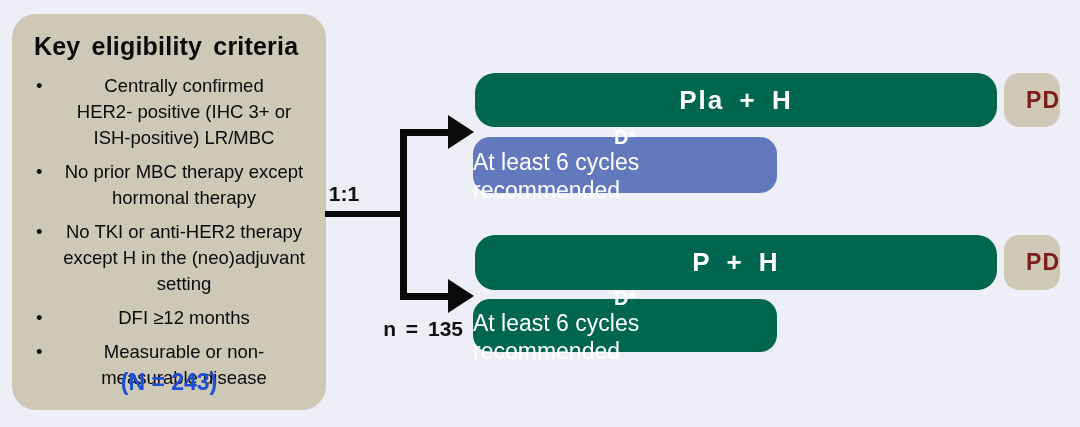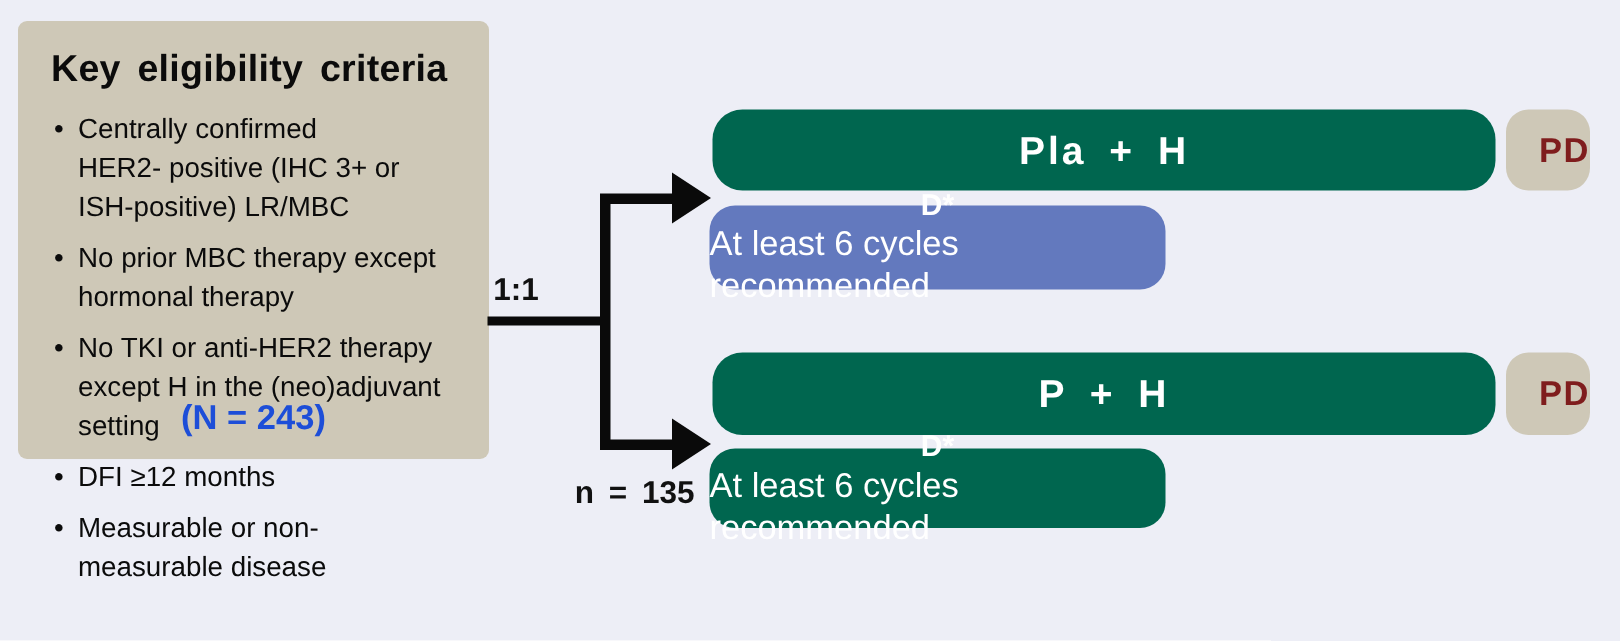--- a/index.html
+++ b/index.html
@@ -6,29 +6,29 @@
   #canvas{
     position:relative;
     width:1080px;height:427px;
     background:#EDEEF6;
     font-family:"Liberation Sans", sans-serif;
     overflow:hidden;
     color:#111;
   }
   
   .elig-box{
-    position:absolute;left:12px;top:14px;width:314px;height:292px;
-    background:#CEC8B7;border-radius:6px;
+    position:absolute;left:12px;top:14px;width:314px;height:396px;
+    background:#CEC8B7;border-radius:24px;
     box-sizing:border-box;padding:16px 10px 10px 16px;
   }
   .elig-title{
     font-size:25px;font-weight:bold;letter-spacing:0.2px;word-spacing:4px;
     margin:2px 0 12px 6px;color:#0b0b0b;
   }
-  .elig-list{list-style:none;margin:0;padding:0 0 0 8px;}
+  .elig-list{list-style:none;margin:0;padding:0 0 0 8px;text-align:center;}
   .elig-list li{
     position:relative;padding-left:16px;margin-bottom:8px;
     font-size:18.5px;line-height:26px;color:#0b0b0b;
   }
   .elig-list li::before{
     content:"\2022";position:absolute;left:0;top:0;
   }
   .bullet-line{display:block;}
   .total-n{
     position:absolute;left:0;right:0;bottom:14px;text-align:center;

